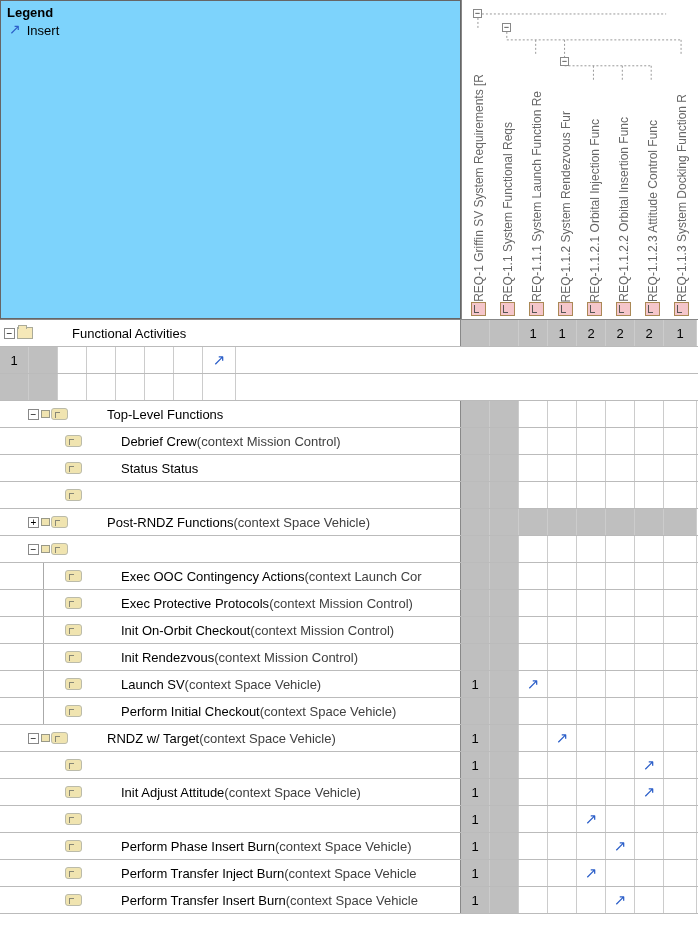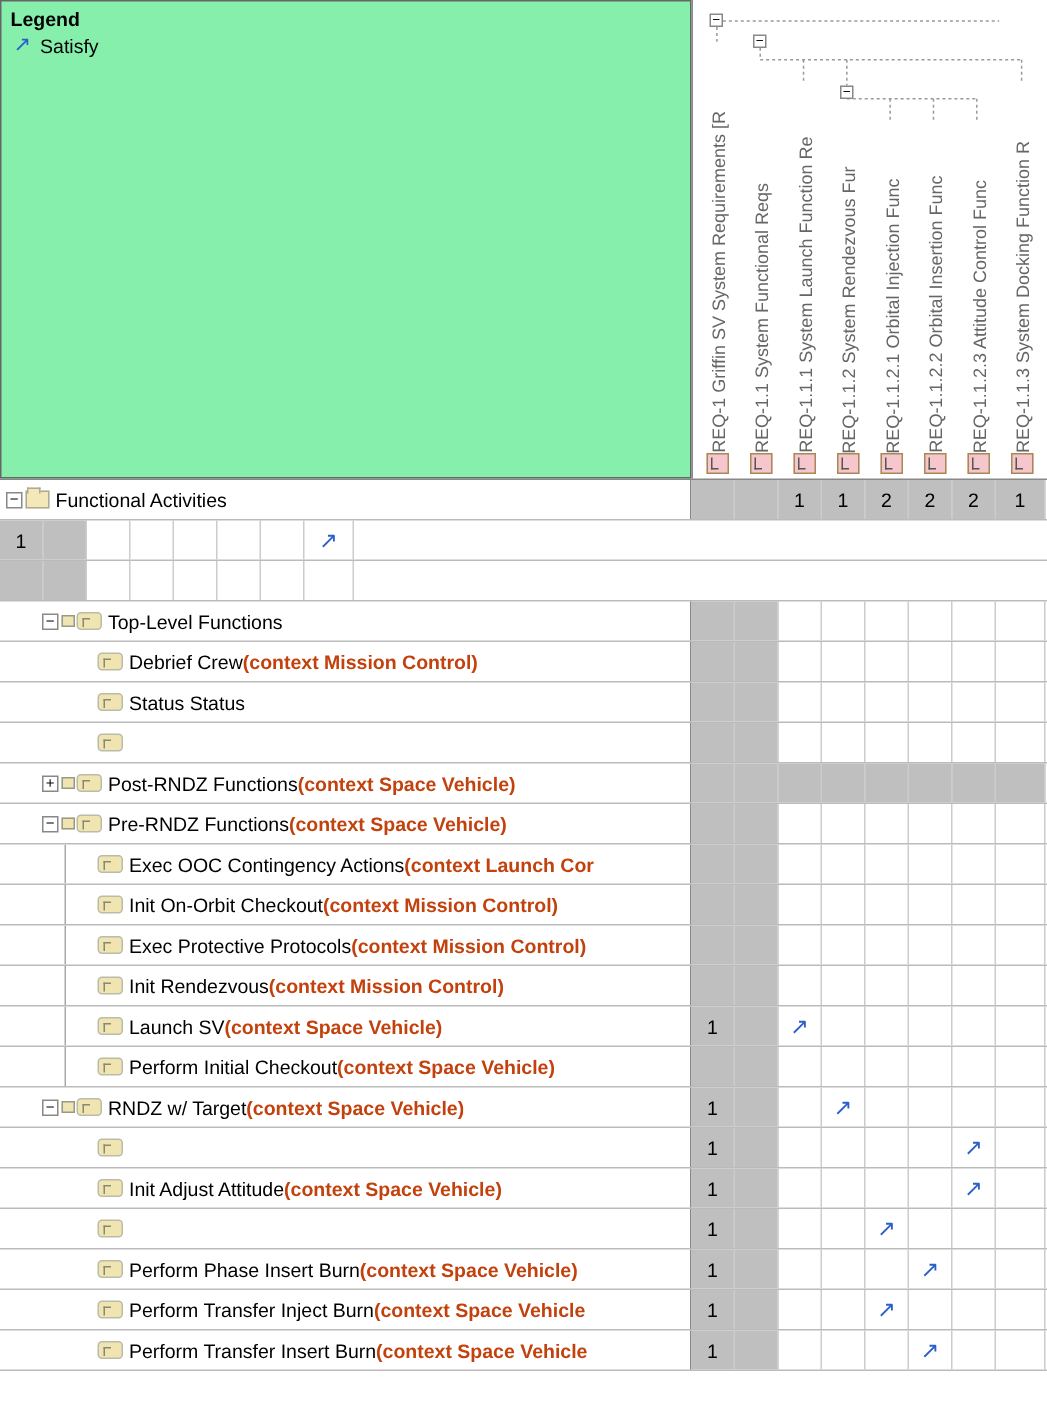--- a/index.html
+++ b/index.html
@@ -1,21 +1,21 @@
 <!DOCTYPE html>
 <html><head>
 <meta charset="utf-8">
 <style>
   * { box-sizing: border-box; margin: 0; padding: 0; }
   body { font-family: "Segoe UI", Tahoma, Arial, sans-serif; font-size: 13px; color: #000; background: #fff; width: 698px; }
   .container { display: flex; flex-direction: column; width: 698px; }
 
   
   .top-section { display: flex; height: 320px; border-bottom: 1px solid #888; }
-  .legend-panel { width: 461px; border: 1px solid #666; padding: 4px 6px; background: #86efac; }
+  .legend-panel { width: 461px; border: 1px solid #666; padding: 4px 6px; background: #7dd3fc; }
   .legend-title { font-weight: bold; font-size: 13px; margin-bottom: 2px; }
   .legend-item { display: flex; align-items: center; gap: 6px; font-size: 13px; padding-left: 2px; }
   .arrow-icon { display: inline-block; color: #2c5fc9; font-size: 14px; transform: translateY(-1px); }
 
   .col-headers { flex: 1; position: relative; display: flex; align-items: flex-end; padding-left: 2px; border-left: 1px solid #888; }
   .col-header { width: 29px; display: flex; flex-direction: column; align-items: center; justify-content: flex-end; height: 100%; position: relative; }
   .col-header .vtext { writing-mode: vertical-rl; transform: rotate(180deg); color: #666; font-size: 12px; white-space: nowrap; padding-bottom: 3px; }
   .col-header .req-icon { width: 15px; height: 14px; background: #f5c6cb; border: 1px solid #a85; margin-bottom: 3px; position: relative; }
   .col-header .req-icon::after { content: ""; position: absolute; left: 2px; top: 2px; width: 4px; height: 7px; border-left: 1px solid #555; border-bottom: 1px solid #555; }
   .tree-conn { position: absolute; top: 0; left: 0; width: 100%; height: 100%; pointer-events: none; }
@@ -25,43 +25,43 @@
   .grid { }
   .row { display: flex; height: 27px; border-bottom: 1px solid #bbb; align-items: stretch; }
   .row-label { width: 461px; display: flex; align-items: center; border-right: 1px solid #888; overflow: hidden; white-space: nowrap; padding-right: 2px; }
   .indent { display: inline-block; flex-shrink: 0; }
   .tree-toggle { width: 11px; height: 11px; border: 1px solid #888; background: #fff; font-size: 10px; line-height: 9px; text-align: center; margin-right: 2px; cursor: pointer; flex-shrink: 0; }
   .tree-spacer { width: 13px; flex-shrink: 0; }
   .folder-icon { width: 16px; height: 12px; background: #f5e8b8; border: 1px solid #aa9; margin-right: 4px; position: relative; flex-shrink: 0; }
   .folder-icon::before { content: ""; position: absolute; top: -3px; left: 0; width: 7px; height: 3px; background: #f5e8b8; border: 1px solid #aa9; border-bottom: none; }
   .act-icon { width: 17px; height: 12px; background: #f0e4b0; border: 1px solid #bba; border-radius: 3px; margin-right: 4px; flex-shrink: 0; position: relative; }
   .act-icon::after { content: ""; position: absolute; left: 3px; top: 3px; width: 4px; height: 5px; border: 1px solid #887; border-right: none; border-bottom: none; }
-  .row-text { overflow: hidden; text-overflow: clip; }
-  .ctx { color: #c2410c; font-weight: bold; }
+  .row-text { overflow: hidden; text-overflow: clip; margin-left: 35px; }
+  .ctx { color: #404040; }
   .link-icon-small { width: 9px; height: 8px; border: 1px solid #998; background: #f0e4b0; margin-right: 1px; flex-shrink: 0; align-self: center; }
 
   .cells { display: flex; flex: 1; }
   .cell { width: 29px; border-right: 1px solid #ccc; display: flex; align-items: center; justify-content: center; font-size: 13px; }
   .cell.grey { background: #bfbfbf; }
   .cell.arrow { color: #2c5fc9; font-size: 15px; }
   .cell:last-child { width: 33px; }
 
   
   .vline { width: 1px; background: #aaa; align-self: stretch; margin: 0 7px 0 7px; flex-shrink: 0; }
 </style>
 </head>
 <body>
 
 <div class="container">
   <div class="top-section">
     <div class="legend-panel">
       <div class="legend-title">Legend</div>
       <div class="legend-item">
         <span class="arrow-icon">↗</span>
-        <span>Satisfy</span>
+        <span>Insert</span>
       </div>
     </div>
     <div class="col-headers">
       <svg class="tree-conn" viewBox="0 0 237 320" preserveAspectRatio="none">
         <g stroke="#999" stroke-width="1" fill="none" stroke-dasharray="2,2">
           <line x1="16" y1="14" x2="205" y2="14"></line>
           <line x1="16" y1="14" x2="16" y2="28"></line>
           <line x1="45" y1="28" x2="45" y2="40"></line>
           <line x1="45" y1="40" x2="220" y2="40"></line>
           <line x1="74" y1="40" x2="74" y2="54"></line>
@@ -244,21 +244,20 @@
           <div class="cell grey"></div>
           <div class="cell grey"></div>
         </div>
       </div>
       <div class="row">
         <div class="row-label">
           <span class="indent" style="width: 28px;"></span>
           <span class="tree-toggle">−</span>
           <span class="link-icon-small"></span>
           <span class="act-icon"></span>
-          <span class="row-text">Pre-RNDZ Functions<span class="ctx">(context Space Vehicle)</span></span>
         </div>
         <div class="cells">
           <div class="cell grey"></div>
           <div class="cell grey"></div>
           <div class="cell"></div>
           <div class="cell"></div>
           <div class="cell"></div>
           <div class="cell"></div>
           <div class="cell"></div>
           <div class="cell"></div>
@@ -284,41 +283,41 @@
           <div class="cell"></div>
         </div>
       </div>
       <div class="row">
         <div class="row-label">
           <span class="indent" style="width: 36px;"></span>
           <span class="vline"></span>
           <span class="indent" style="width: 1px;"></span>
           <span class="tree-spacer"></span>
           <span class="act-icon"></span>
-          <span class="row-text">Init On-Orbit Checkout<span class="ctx">(context Mission Control)</span></span>
+          <span class="row-text">Exec Protective Protocols<span class="ctx">(context Mission Control)</span></span>
         </div>
         <div class="cells">
           <div class="cell grey"></div>
           <div class="cell grey"></div>
           <div class="cell"></div>
           <div class="cell"></div>
           <div class="cell"></div>
           <div class="cell"></div>
           <div class="cell"></div>
           <div class="cell"></div>
         </div>
       </div>
       <div class="row">
         <div class="row-label">
           <span class="indent" style="width: 36px;"></span>
           <span class="vline"></span>
           <span class="indent" style="width: 1px;"></span>
           <span class="tree-spacer"></span>
           <span class="act-icon"></span>
-          <span class="row-text">Exec Protective Protocols<span class="ctx">(context Mission Control)</span></span>
+          <span class="row-text">Init On-Orbit Checkout<span class="ctx">(context Mission Control)</span></span>
         </div>
         <div class="cells">
           <div class="cell grey"></div>
           <div class="cell grey"></div>
           <div class="cell"></div>
           <div class="cell"></div>
           <div class="cell"></div>
           <div class="cell"></div>
           <div class="cell"></div>
           <div class="cell"></div>

